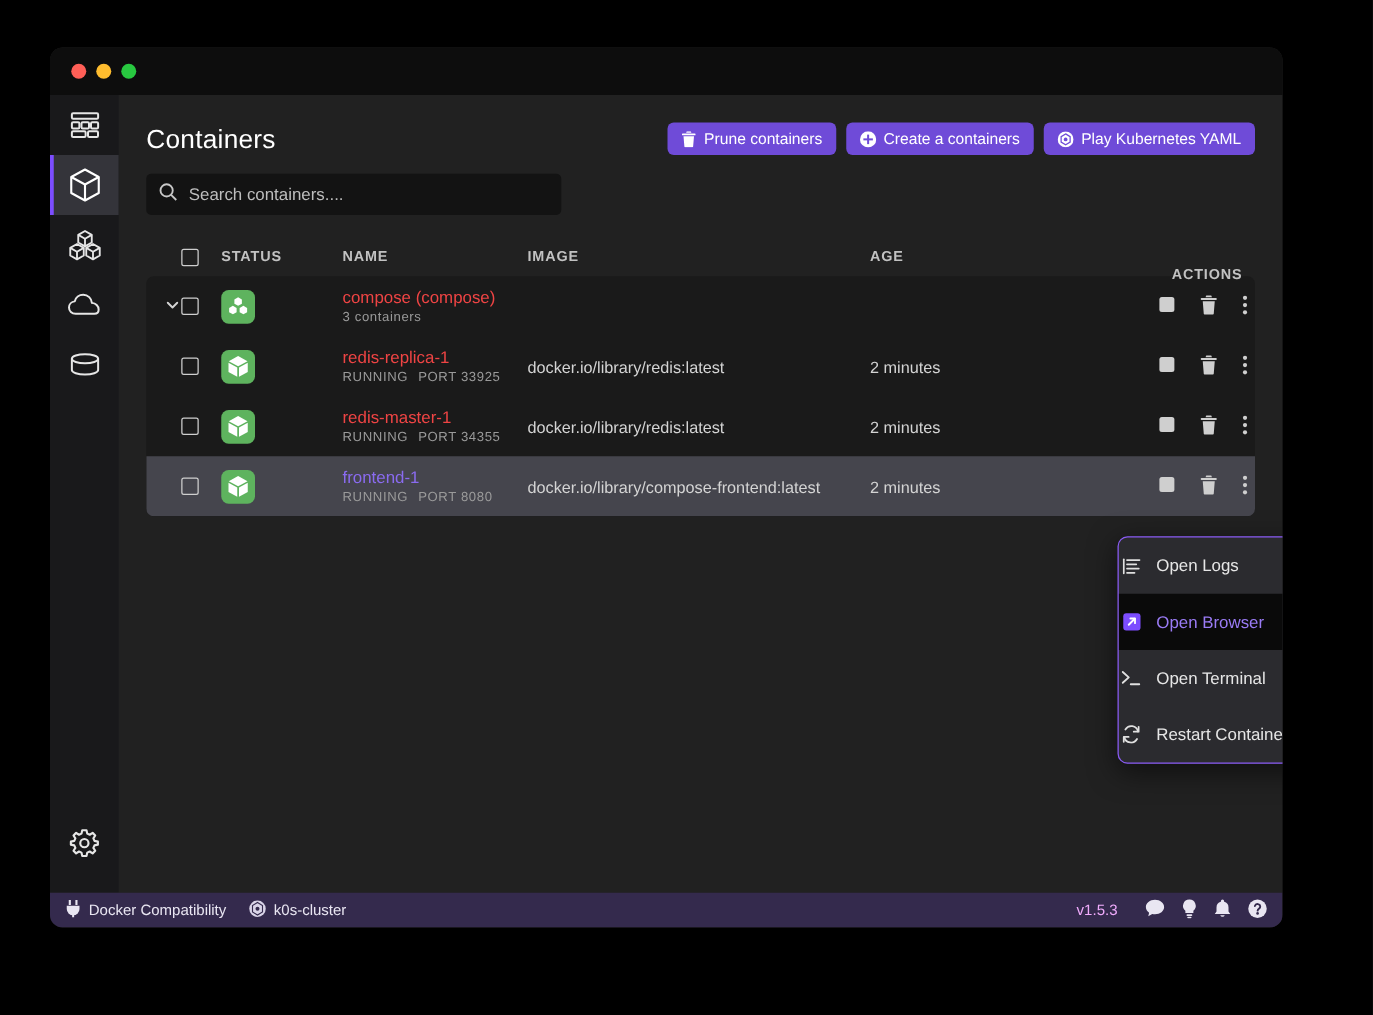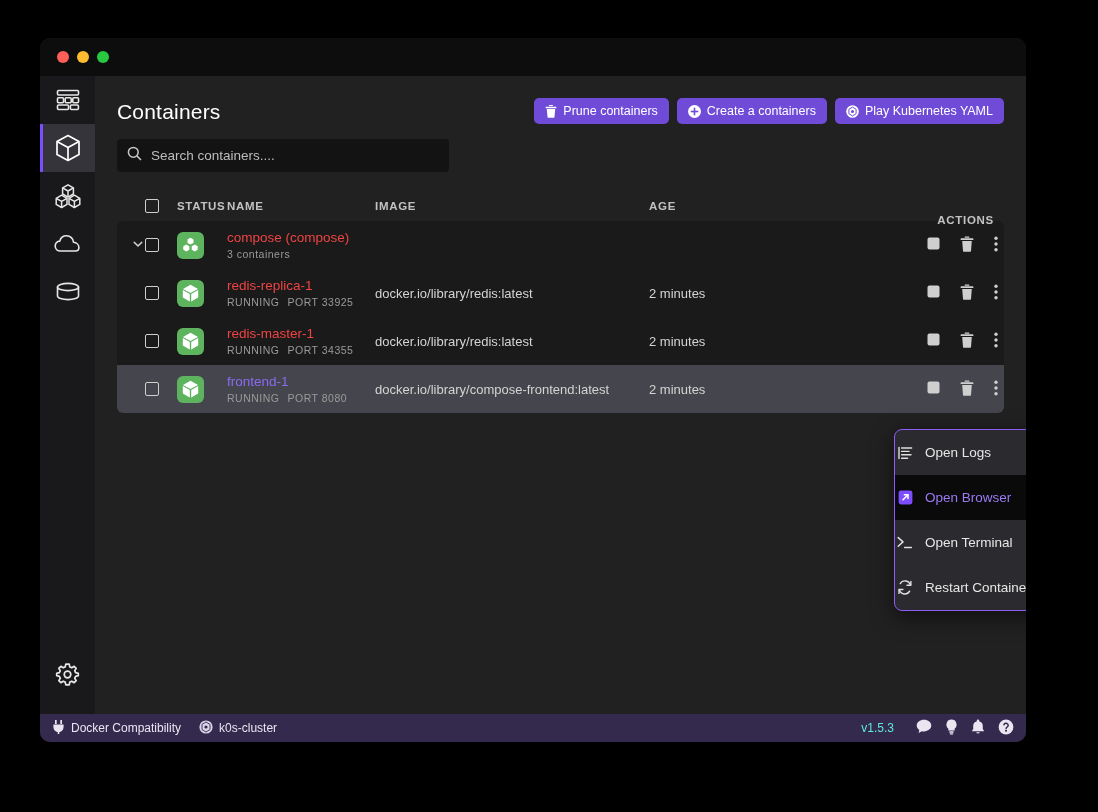--- a/index.html
+++ b/index.html
@@ -126,21 +126,21 @@
     font-size: 13.5px;
     font-family: "Liberation Sans", sans-serif;
   }
   #search-input::placeholder { color: #bdbdbd; }
 
   
   #table { margin-top: 21px; }
   .col-check   { width: 32px; flex: 0 0 32px; display:flex; align-items:center; }
   .col-expand  { width: 14px; flex: 0 0 14px; display:flex; align-items:center; justify-content:center;}
   .col-status  { width: 50px; flex: 0 0 50px; }
-  .col-name    { width: 148px; flex: 0 0 148px; }
+  .col-name    { width: 148px; flex: 0 0 148px; margin-left: 47px; }
   .col-image   { width: 274px; flex: 0 0 274px; }
   .col-age     { flex: 1 1 auto; }
   .col-actions { width: 120px; flex: 0 0 120px; display: flex; justify-content: flex-end; align-items: center; gap: 20px; padding-right: 6px;}
 
   #table-head {
     display: flex;
     align-items: center;
     height: 26px;
     font-size: 11.5px;
     color: #c2c2c2;
@@ -236,21 +236,21 @@
     display: flex;
     align-items: center;
     justify-content: space-between;
     padding: 0 12px;
     font-size: 12px;
     color: #e9e6f2;
   }
   .sb-group { display: flex; align-items: center; gap: 18px; }
   .sb-item { display: flex; align-items: center; gap: 6px; cursor: pointer; white-space: nowrap; }
   .sb-icons { display: flex; align-items: center; gap: 13px; }
-  #sb-version { margin-right: 4px; color: #5eead4; }
+  #sb-version { margin-right: 4px; color: #f0abfc; }
 </style>
 </head>
 <body>
 
 <div id="app-window">
 
   <div id="titlebar">
     <div class="traffic tl-red"></div>
     <div class="traffic tl-yellow"></div>
     <div class="traffic tl-green"></div>

